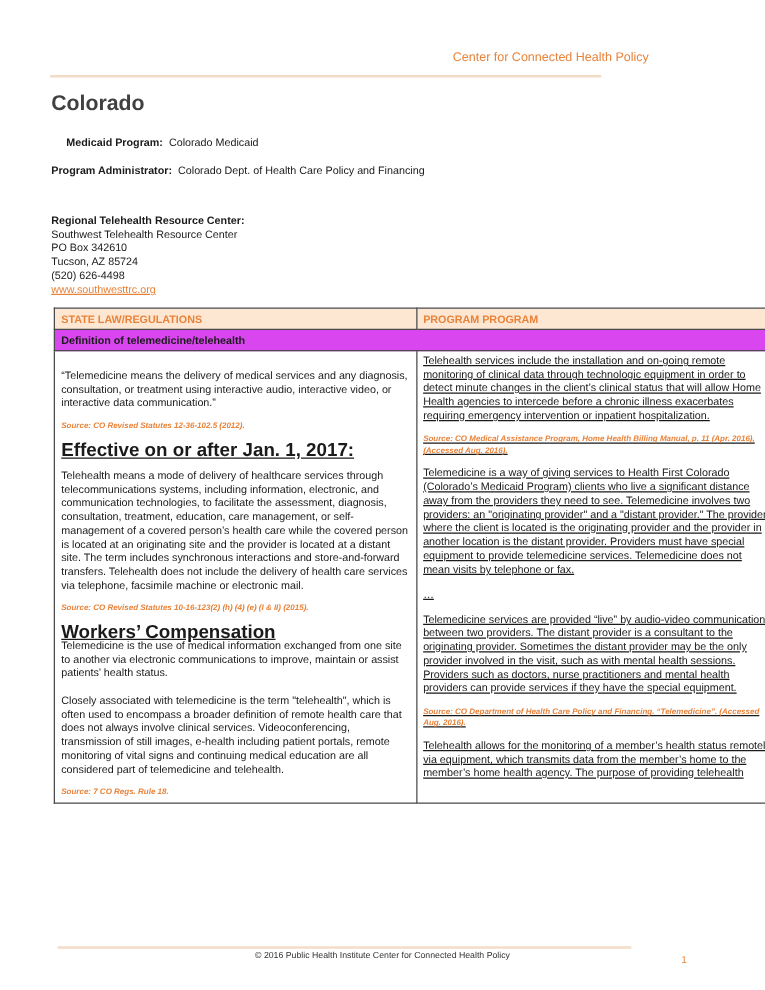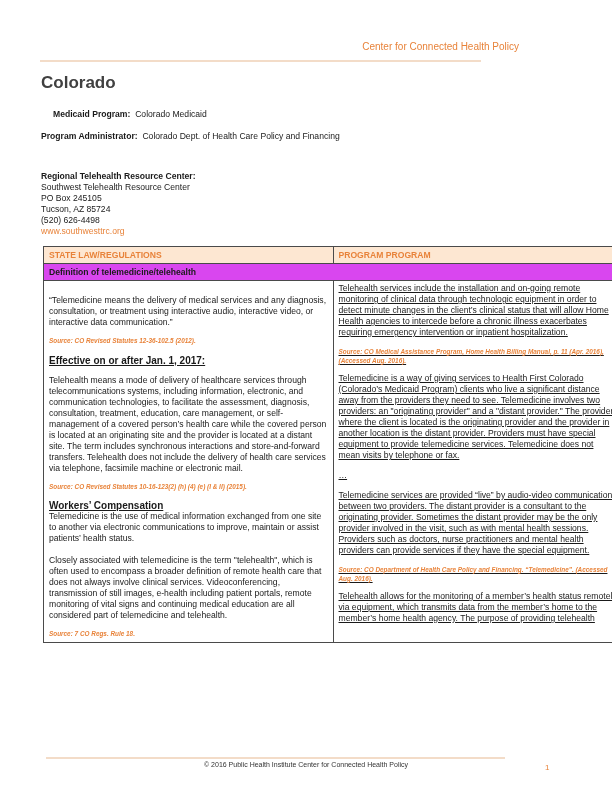--- a/index.html
+++ b/index.html
@@ -3,32 +3,32 @@
 <meta charset="utf-8">
 <style>
   html, body { margin: 0; padding: 0; background: #ffffff; }
   body { width: 612px; height: 792px; position: relative; overflow: hidden;
          font-family: "Liberation Sans", sans-serif; color: #1a1a1a; }
   .header-org { position: absolute; top: 30px; right: 93px; font-size: 10px; color: #e8833a; margin-top: 11px; }
   .header-rule { position: absolute; top: 60px; left: 40px; width: 441px; height: 2px; background: #f3dcc8; }
   .title { position: absolute; top: 73px; left: 41px; font-size: 17px; font-weight: bold; color: #404040; }
   .info { position: absolute; left: 41px; font-size: 8.6px; line-height: 11px; }
   .info b { font-weight: bold; }
-  .link { color: #e8833a; }
+  .link { color: #e8833a; text-decoration: underline; }
   table.main { position: absolute; top: 246px; left: 43px; width: 580px; border-collapse: collapse;
                font-size: 8.6px; line-height: 11px; }
   table.main td { border: 1px solid #4a4a4a; vertical-align: top; padding: 0 5px; }
   td.colhead { background: #fde7d2; color: #e8833a; font-weight: bold; height: 16px; vertical-align: middle !important; font-size: 8.6px; }
   td.sect { background: #d946ef; font-weight: bold; height: 16px; vertical-align: middle !important; }
   td.left { width: 257px; }
   td.right { width: 257px; }
   p { margin: 0; }
   .gap { height: 11px; }
   .src { color: #e8833a; font-style: italic; font-weight: bold; font-size: 6.4px; line-height: 9px; }
-  .sub { font-weight: bold; text-decoration: underline; font-size: 10px; }
+  .sub { font-weight: bold; text-decoration: underline; font-size: 15px; }
   .footer-rule { position: absolute; top: 757px; left: 46px; width: 459px; height: 2px; background: #f3dcc8; }
   .footer-text { position: absolute; top: 761px; left: 0; width: 612px; text-align: center; font-size: 7px; color: #333; }
   .page-num { position: absolute; top: 763px; left: 545px; font-size: 8px; color: #e8833a; }
 </style>
 </head>
 <body>
 
 <div class="header-org">Center for Connected Health Policy</div>
 <div class="header-rule"></div>
 
@@ -40,21 +40,21 @@
 </div>
 
 <div class="info" style="top:131px;">
   <b>Program Administrator:</b>&nbsp;
   <span>Colorado Dept. of Health Care Policy and Financing</span>
 </div>
 
 <div class="info" style="top:155px;margin-top:16px;">
   <div><b>Regional Telehealth Resource Center:</b></div>
   <div>Southwest Telehealth Resource Center</div>
-  <div>PO Box 245105</div>
+  <div>PO Box 342610</div>
   <div>Tucson, AZ 85724</div>
   <div>(520) 626-4498</div>
   <div><a class="link">www.southwesttrc.org</a></div>
 </div>
 
 <table class="main">
   <tbody>
       <tr>
     <td class="colhead left">STATE LAW/REGULATIONS</td>
     <td class="colhead right">PROGRAM PROGRAM</td>

